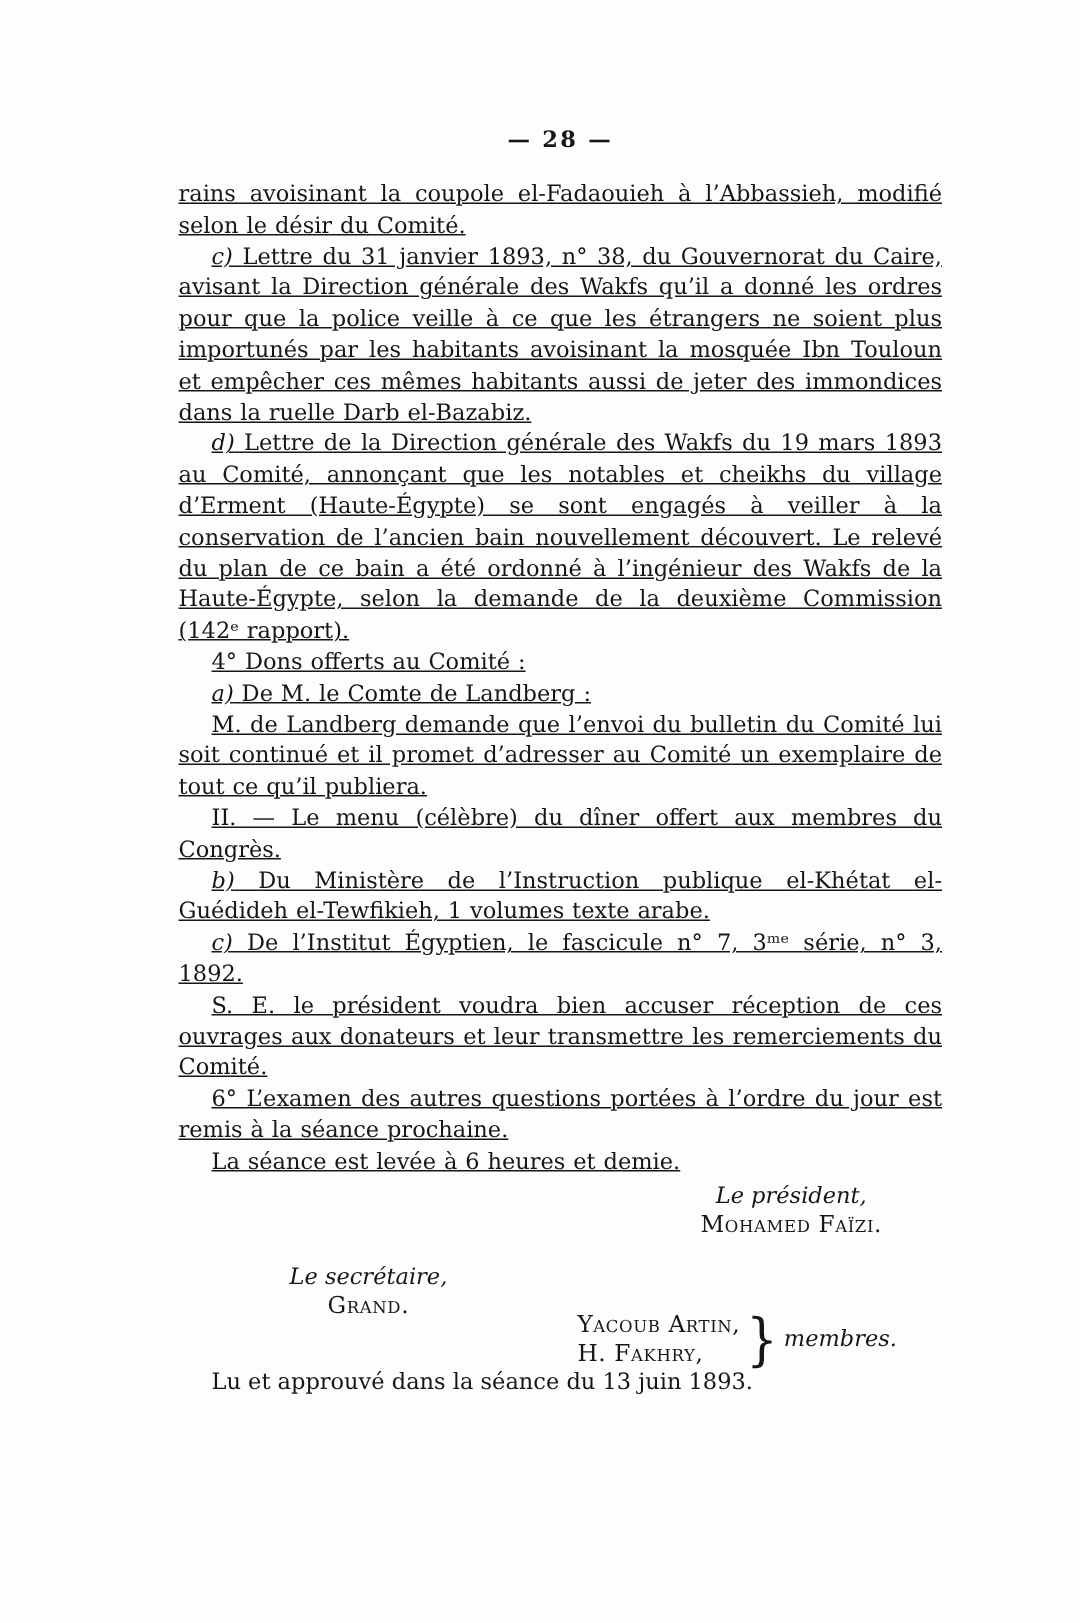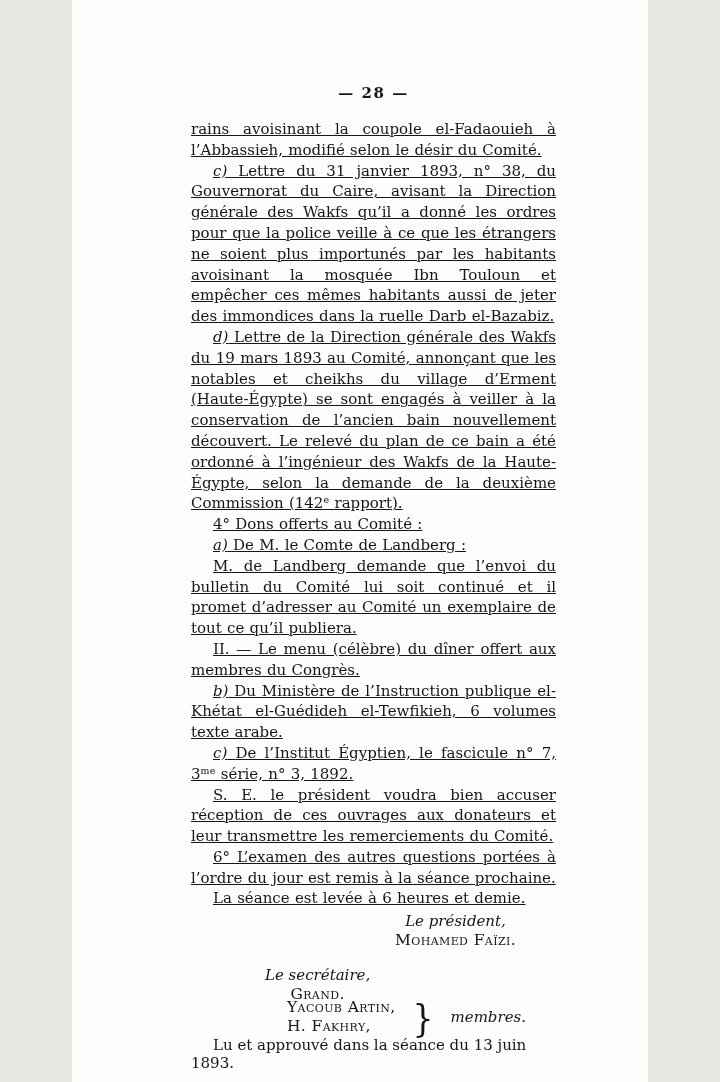--- a/index.html
+++ b/index.html
@@ -1,21 +1,21 @@
 <!DOCTYPE html>
 <html><head>
 <meta charset="utf-8">
 <style>
   * { margin: 0; padding: 0; box-sizing: border-box; }
   html, body { background: #e9e7e2; }
   body { font-family: "DejaVu Serif", "Liberation Serif", serif; }
 
   .page {
     position: relative;
-    width: 576px;
+    width: 720px;
     height: 1082px;
     margin: 0 auto;
     background: #fdfdfb;
     color: #161616;
     padding: 84px 92px 40px 119px;
     overflow: hidden;
   }
 
   .page-number {
     text-align: center;
@@ -42,21 +42,21 @@
   .sig-name { font-variant: small-caps; font-size: 15.5px; line-height: 19px; letter-spacing: 0.4px; }
 
   .secretary-row { margin-top: 16px; padding-left: 74px; }
 
   .members-row {
     display: flex;
     justify-content: flex-end;
     align-items: center;
     padding-right: 30px;
     margin-top: -6px;
-    gap: 16px;
+    gap: 3px;
   }
   .member-names { text-align: left; }
   .brace {
     font-size: 33px;
     font-weight: 300;
     line-height: 1;
     transform: scaleY(1.15);
     padding: 0 1px;
   }
   .members-row .sig-role { font-size: 15px; }
@@ -82,21 +82,21 @@
 
     <p class="indent"><span>4° Dons offerts au Comité :</span></p>
 
     <p class="indent"><i class="marker">a)</i> <span>De M. le Comte de Landberg :</span></p>
 
 
     <p class="indent"><span>M. de Landberg demande que l’envoi du bulletin du Comité lui soit continué et il promet d’adresser au Comité un exemplaire de tout ce qu’il publiera.</span></p>
 
     <p class="indent"><span>II. — Le menu (célèbre) du dîner offert aux membres du Congrès.</span></p>
 
-    <p class="indent"><i class="marker">b)</i> <span>Du Ministère de l’Instruction publique el-Khétat el-Guédideh el-Tewfikieh, 6 volumes texte arabe.</span></p>
+    <p class="indent"><i class="marker">b)</i> <span>Du Ministère de l’Instruction publique el-Khétat el-Guédideh el-Tewfikieh, 1 volumes texte arabe.</span></p>
 
     <p class="indent"><i class="marker">c)</i> <span>De l’Institut Égyptien, le fascicule n° 7, 3ᵐᵉ série, n° 3, 1892.</span></p>
 
     <p class="indent"><span>S. E. le président voudra bien accuser réception de ces ouvrages aux donateurs et leur transmettre les remerciements du Comité.</span></p>
 
     <p class="indent"><span>6° L’examen des autres questions portées à l’ordre du jour est remis à la séance prochaine.</span></p>
 
     <p class="indent"><span>La séance est levée à 6 heures et demie.</span></p>
   </div>
 

